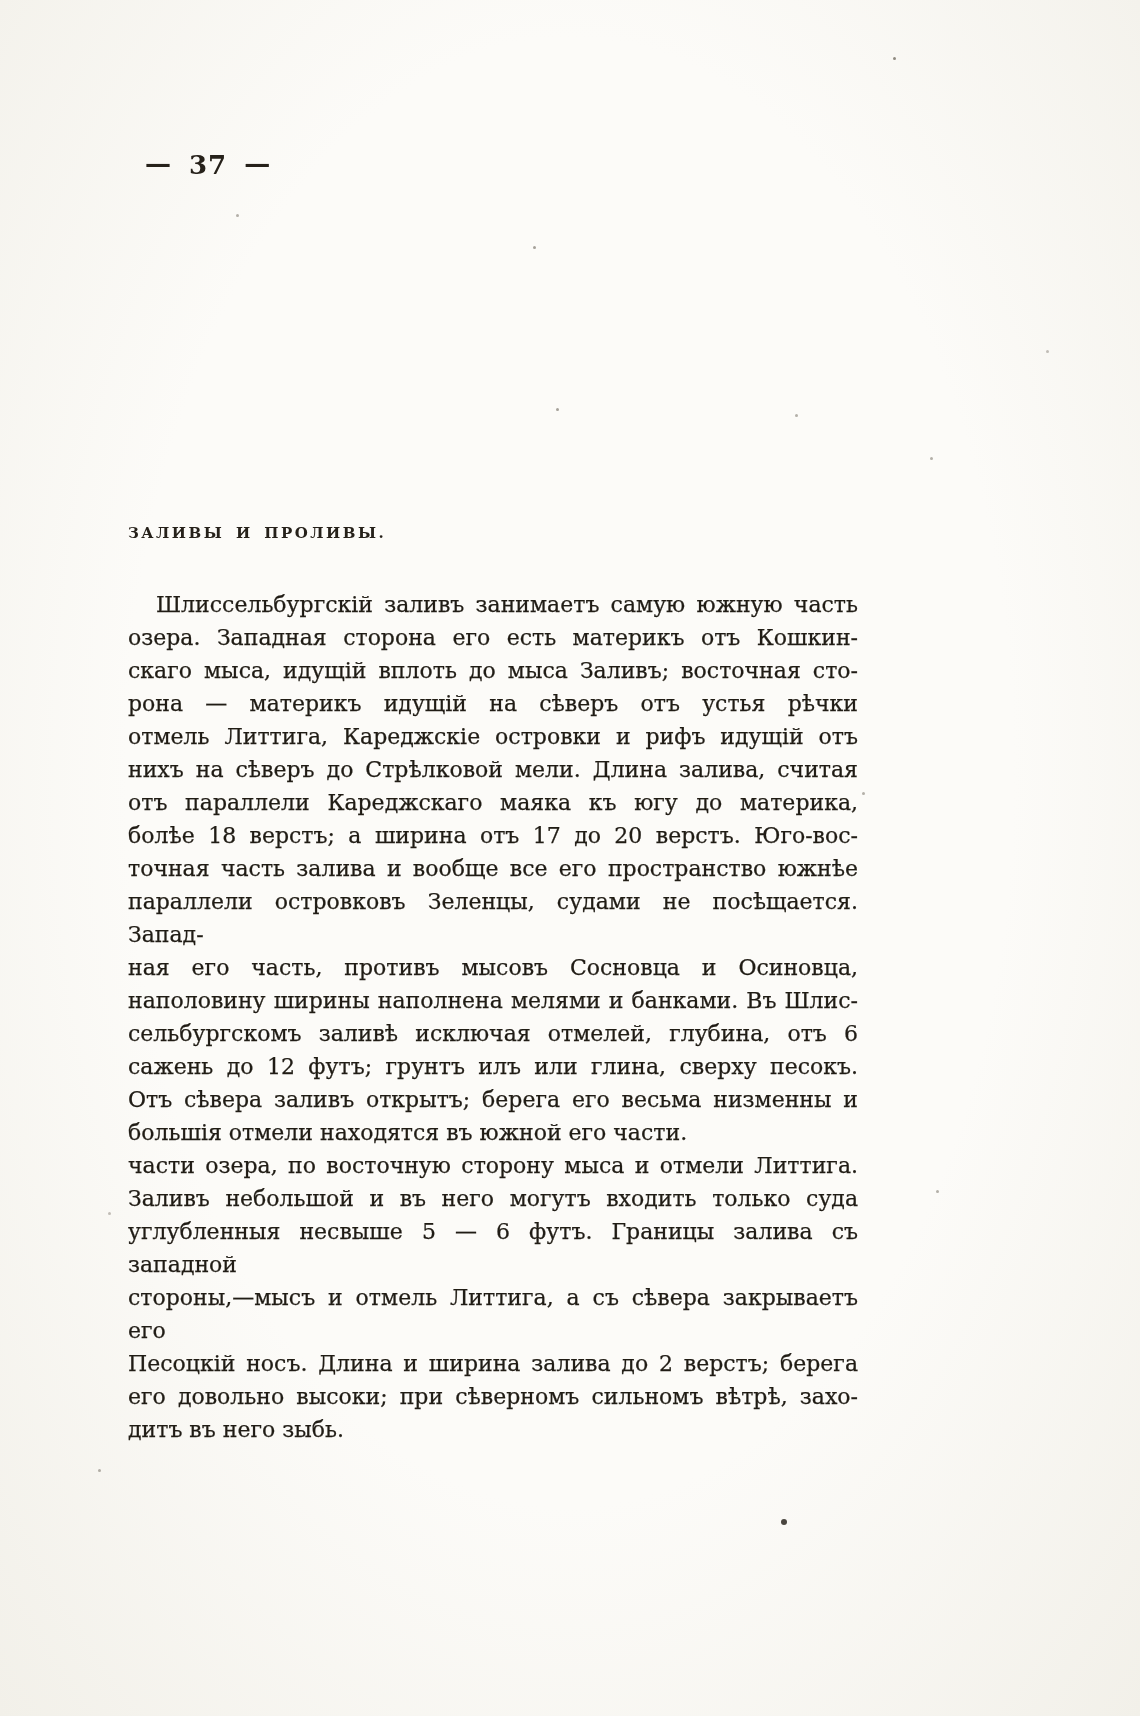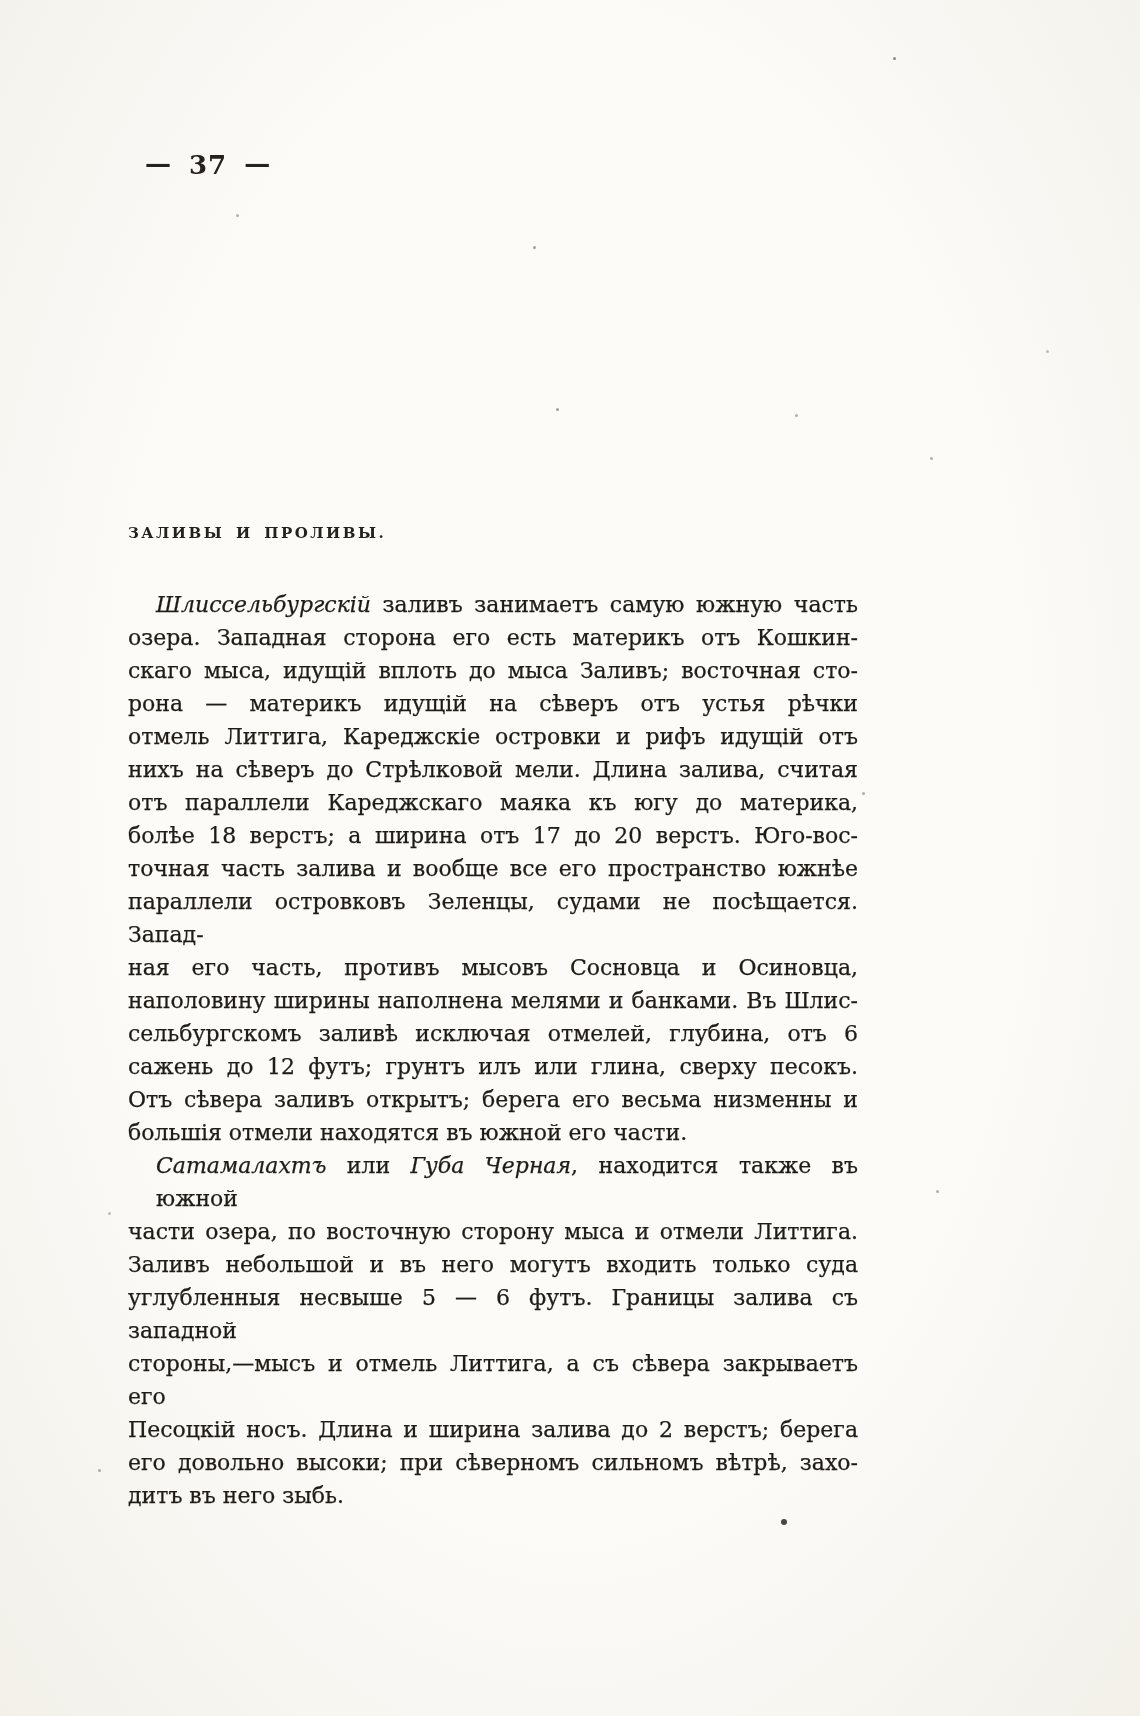--- a/index.html
+++ b/index.html
@@ -63,21 +63,21 @@
     -webkit-text-stroke: 0.25px #201c15;
   }
 
   .line {
     text-align: justify;
     text-align-last: justify;
   }
   .line.para-first { padding-left: 28px; }
   .line.para-last  { text-align-last: left; }
 
-  .it { font-style: italic; }
+  .it { }
 
   
   .speck {
     position: absolute;
     border-radius: 50%;
     background: #6b655a;
     opacity: 0.75;
     pointer-events: none;
   }
 </style>
@@ -102,21 +102,20 @@
       <div class="line"><span>отъ параллели Кареджскаго маяка къ югу до материка,</span></div>
       <div class="line"><span>болѣе 18 верстъ; а ширина отъ 17 до 20 верстъ. Юго-вос-</span></div>
       <div class="line"><span>точная часть залива и вообще все его пространство южнѣе</span></div>
       <div class="line"><span>параллели островковъ Зеленцы, судами не посѣщается. Запад-</span></div>
       <div class="line"><span>ная его часть, противъ мысовъ Сосновца и Осиновца,</span></div>
       <div class="line"><span>наполовину ширины наполнена мелями и банками. Въ Шлис-</span></div>
       <div class="line"><span>сельбургскомъ заливѣ исключая отмелей, глубина, отъ 6</span></div>
       <div class="line"><span>сажень до 12 футъ; грунтъ илъ или глина, сверху песокъ.</span></div>
       <div class="line"><span>Отъ сѣвера заливъ открытъ; берега его весьма низменны и</span></div>
       <div class="line para-last"><span>большія отмели находятся въ южной его части.</span></div>
-      <div class="line para-first"><span class="it">Сатамалахтъ</span><span> или </span><span class="it">Губа Черная</span><span>, находится также въ южной</span></div>
       <div class="line"><span>части озера, по восточную сторону мыса и отмели Литтига.</span></div>
       <div class="line"><span>Заливъ небольшой и въ него могутъ входить только суда</span></div>
       <div class="line"><span>углубленныя несвыше 5 — 6 футъ. Границы залива съ западной</span></div>
       <div class="line"><span>стороны,—мысъ и отмель Литтига, а съ сѣвера закрываетъ его</span></div>
       <div class="line"><span>Песоцкій носъ. Длина и ширина залива до 2 верстъ; берега</span></div>
       <div class="line"><span>его довольно высоки; при сѣверномъ сильномъ вѣтрѣ, захо-</span></div>
       <div class="line para-last"><span>дитъ въ него зыбь.</span></div>
     </div>
 
   <div>

